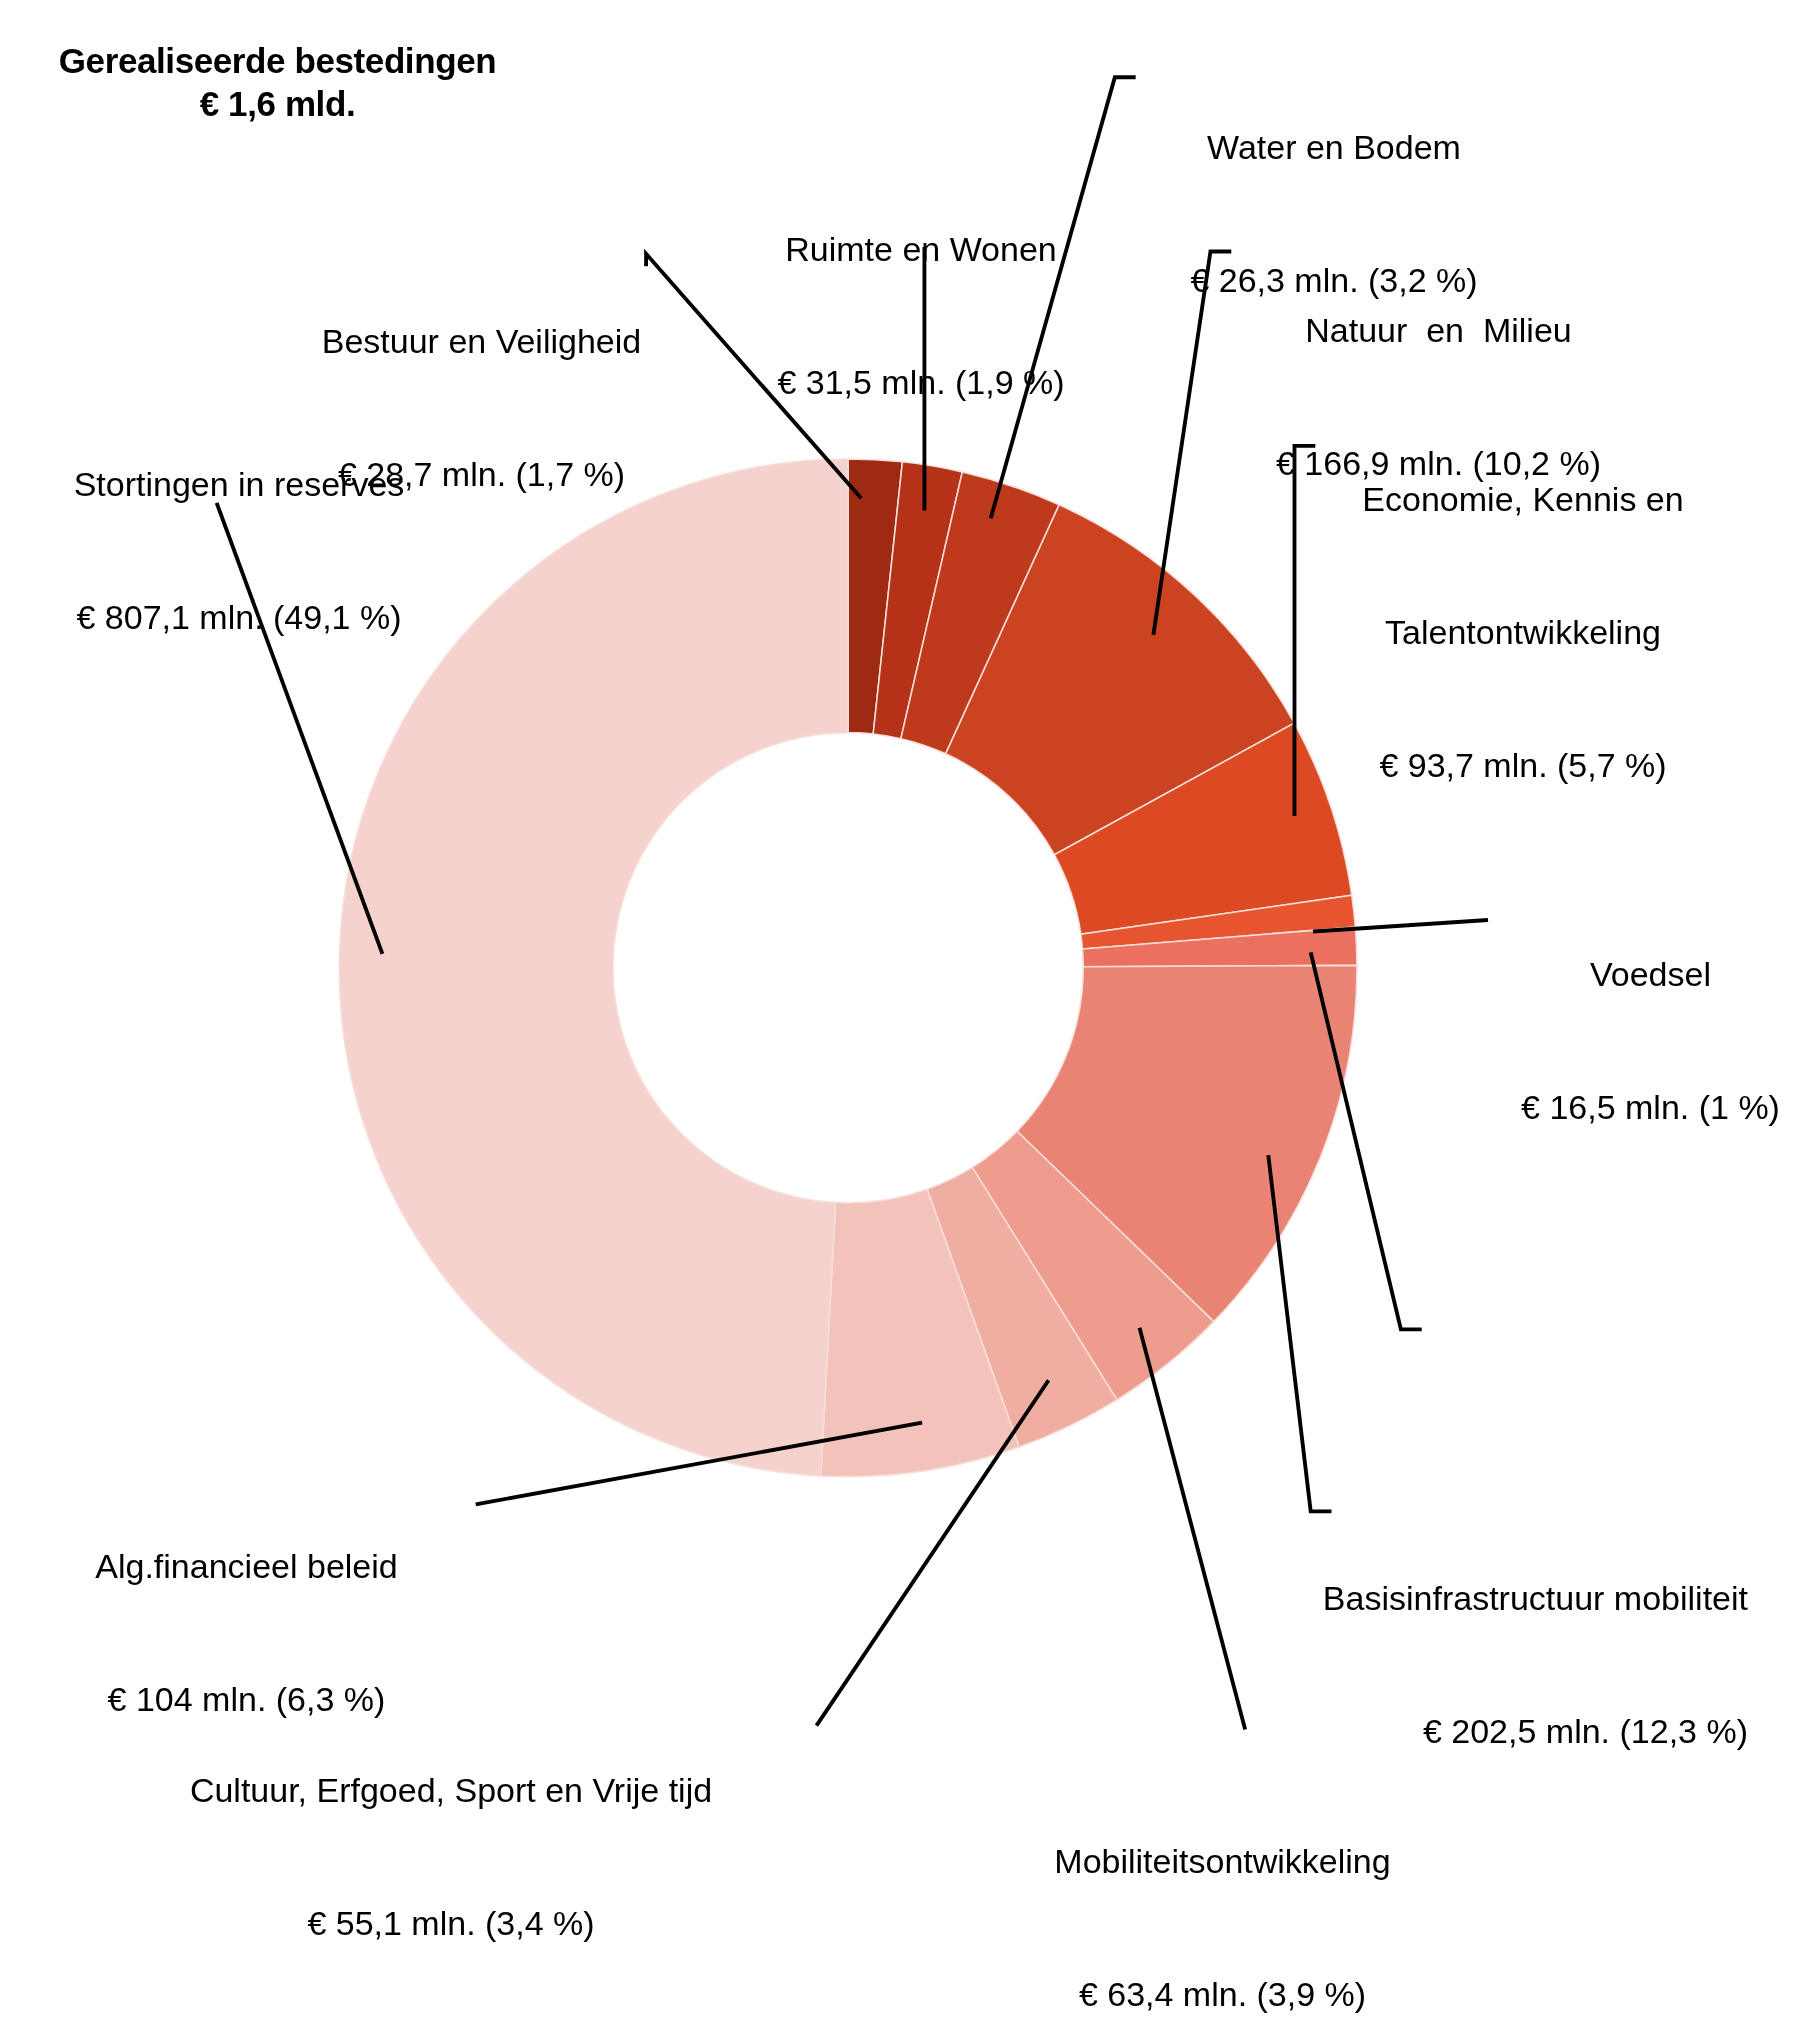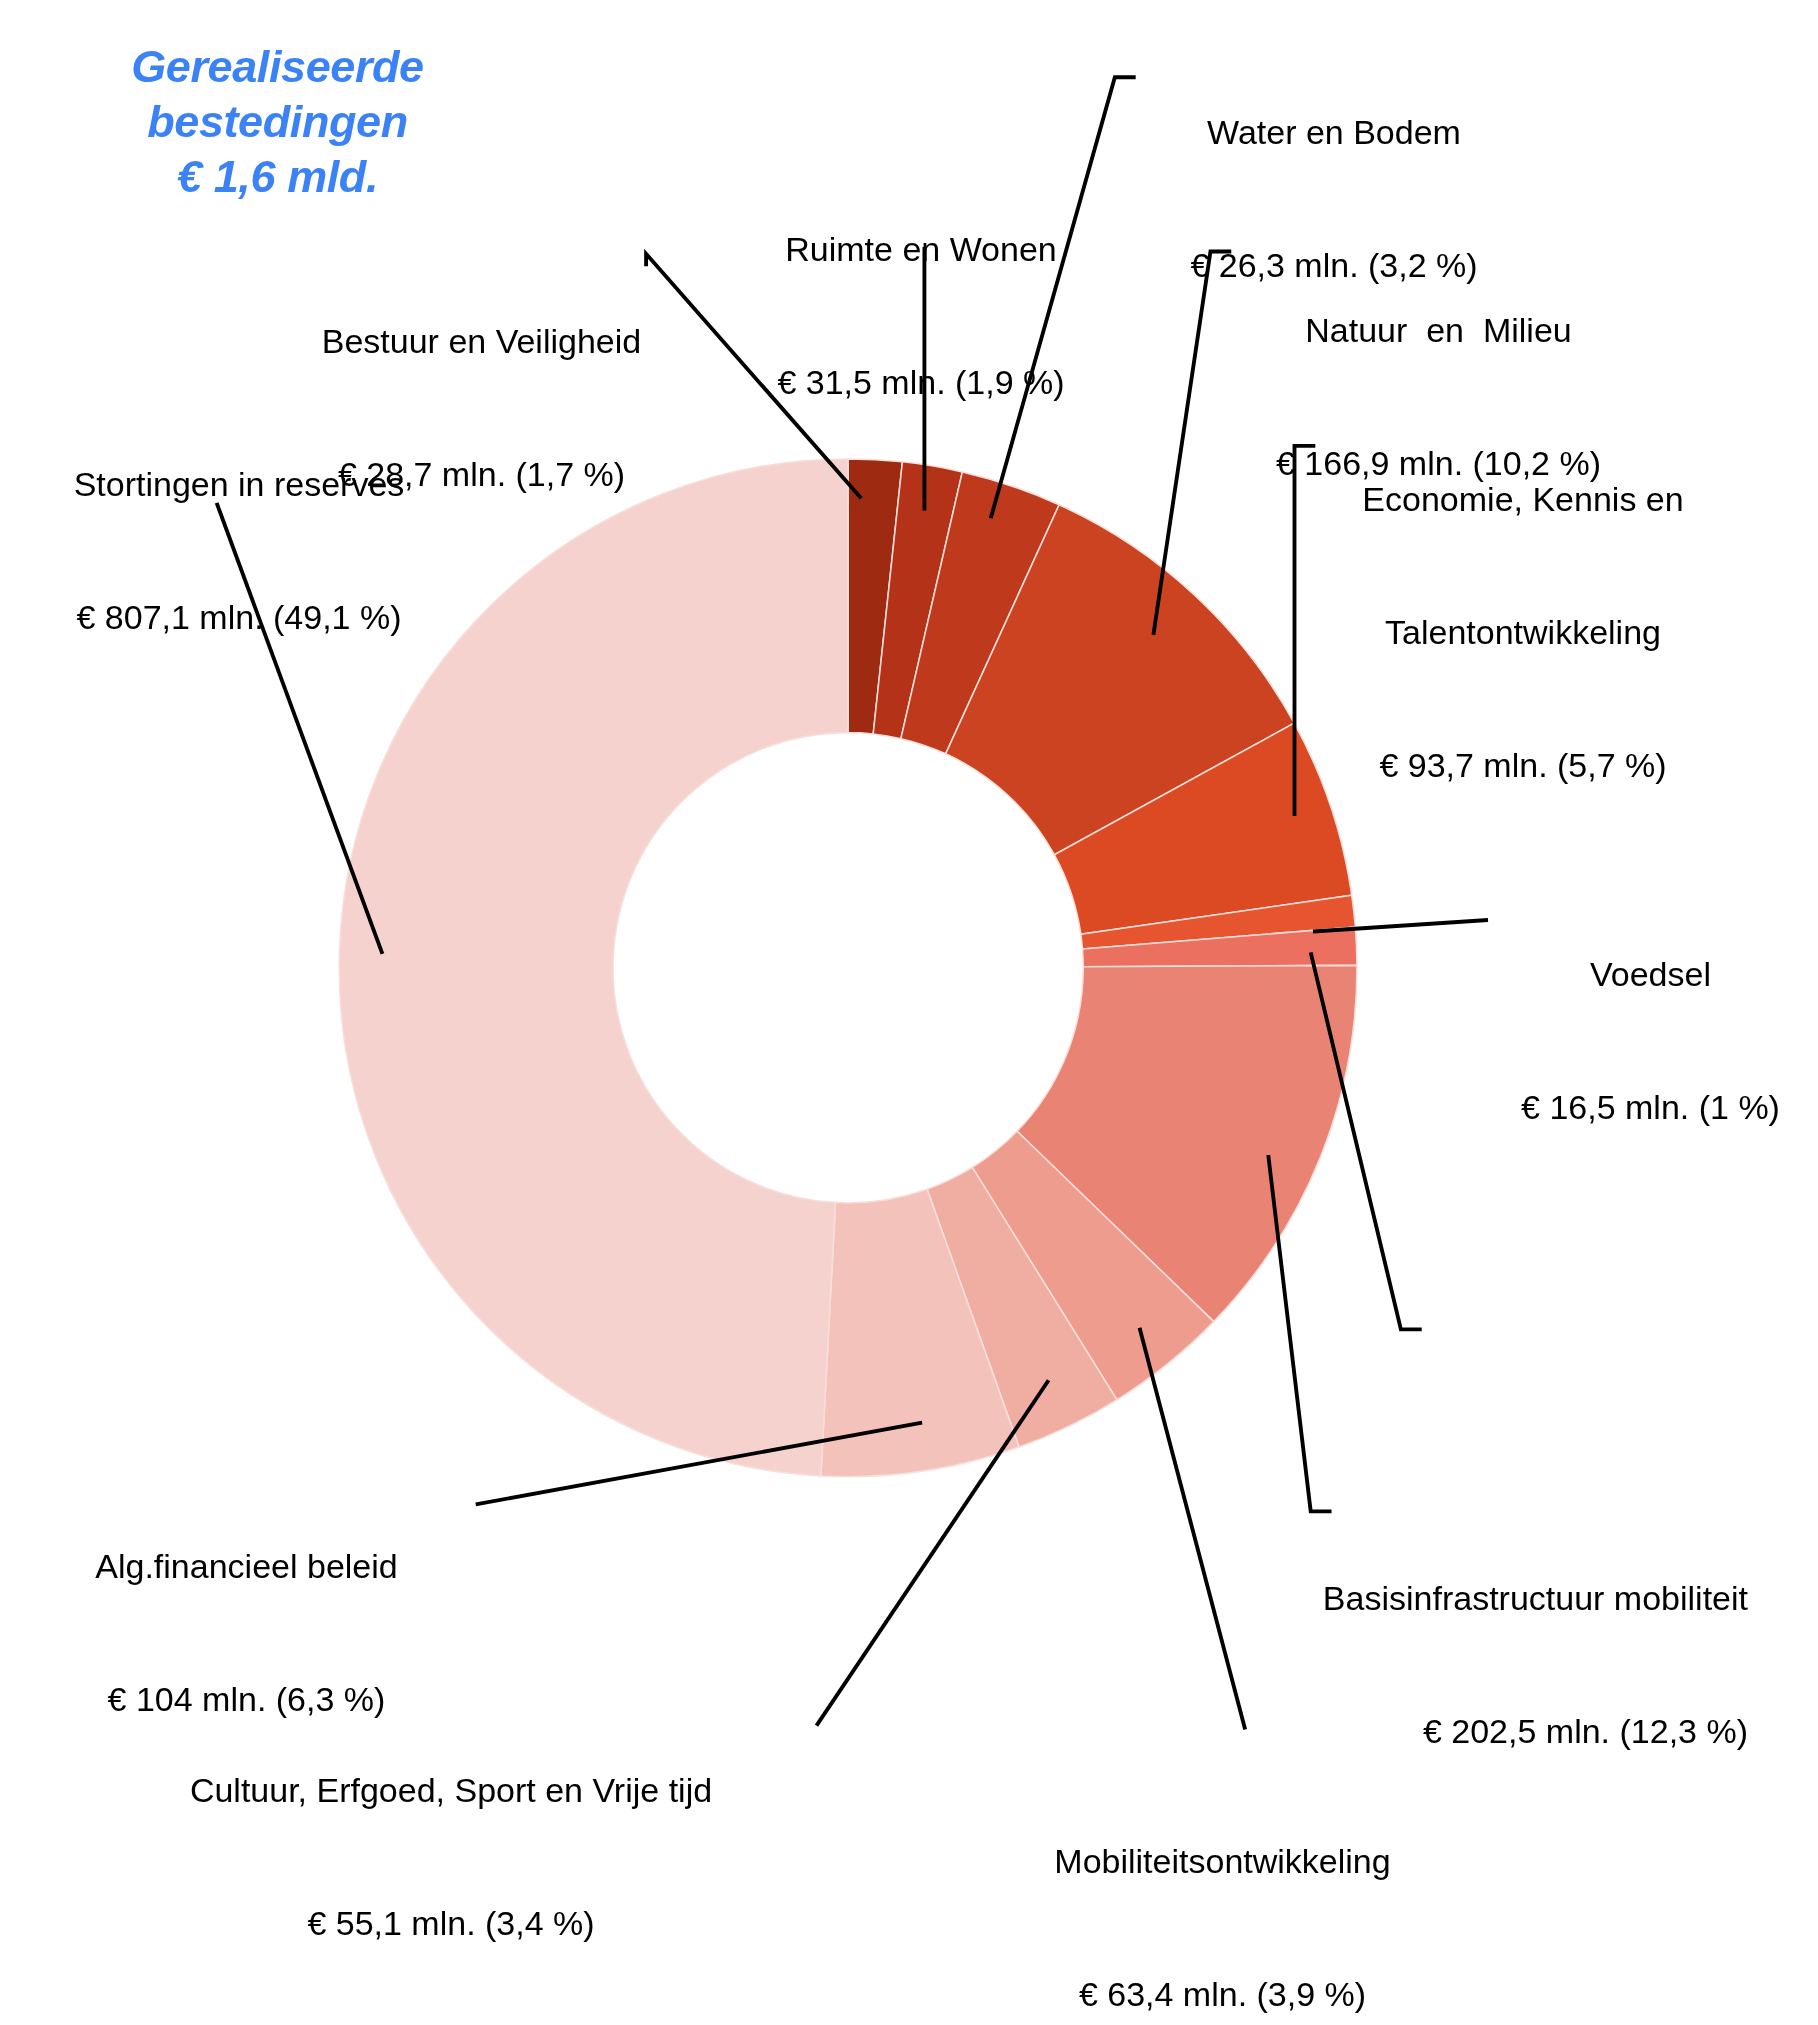--- a/index.html
+++ b/index.html
@@ -12,25 +12,24 @@
     position:relative;
   }
   #root{position:absolute;inset:0;}
   svg#chart{position:absolute;left:0;top:0;width:1818px;height:2025px;display:block;}
 
   .title-block{
     position:absolute;
     left:46px; top:40px;
     width:463px;
     font-weight:bold;
-    font-size:45px;
+    font-size:35px;
     line-height:1.22;
     letter-spacing:-0.4px;
-    color:#3b82f6;
-    font-style:italic;
+    color:#000000;
   }
   .title-l1{display:block;text-align:center;}
   .title-l2{display:block;text-align:center;}
 
   .lbl{
     position:absolute;
     font-size:34px;
     line-height:1.30;
     color:#000;
     white-space:pre;
@@ -84,21 +83,21 @@
 
       <path d="M 281 652 L 496 1237"></path>
     </g>
   </svg>
 
   <div class="title-block">
     <span class="title-l1">Gerealiseerde bestedingen</span>
     <span class="title-l2">€ 1,6 mld.</span>
   </div>
 
-  <div class="lbl ta-c" style="left:1141px;top:22px;width:386px;">
+  <div class="lbl ta-c" style="left:1141px;top:37px;width:386px;">
     <span class="l">Water en Bodem</span>
     <span class="l">€ 26,3 mln. (3,2 %)</span>
   </div>
 
   <div class="lbl ta-c" style="left:740px;top:139px;width:362px;">
     <span class="l">Ruimte en Wonen</span>
     <span class="l">€ 31,5 mln. (1,9 %)</span>
   </div>
 
   <div class="lbl ta-c" style="left:1234px;top:220px;width:409px;">

